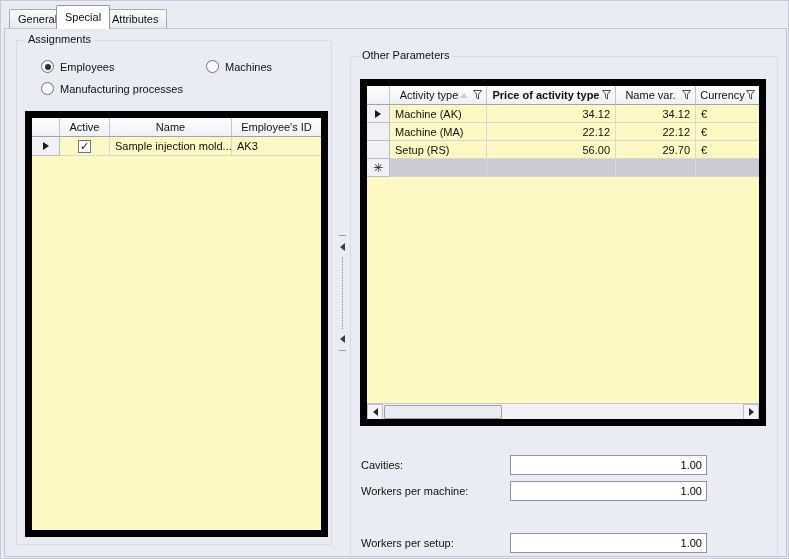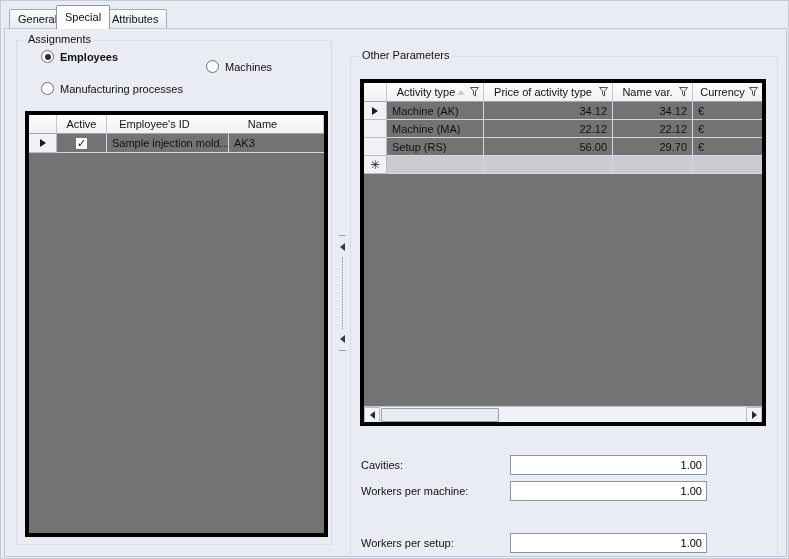--- a/index.html
+++ b/index.html
@@ -31,21 +31,21 @@
   .group-label{
     position:absolute;top:-8px;left:7px;background:#eaecf4;padding:0 4px;
     white-space:nowrap;
   }
   
   .radio{position:absolute;display:flex;align-items:center;gap:6px;cursor:default;}
   .rb{width:13px;height:13px;border:1px solid #6a6f7b;border-radius:50%;background:#fff;
       display:inline-flex;align-items:center;justify-content:center;flex:0 0 13px;}
   .rb .dot{width:6px;height:6px;border-radius:50%;background:#2b2f38;}
   
-  .grid{position:absolute;background:#737373;border:4px solid #000000;overflow:hidden;}
+  .grid{position:absolute;background:#fef9c3;border:7px solid #000000;overflow:hidden;}
   .grow{display:flex;width:100%;}
   .gcell{
     border-right:1px solid #d6d7dd;border-bottom:1px solid #d6d7dd;
     overflow:hidden;white-space:nowrap;position:relative;
     display:flex;align-items:center;
   }
   .ghead .gcell{
     background:linear-gradient(#fefefe,#eff0f4);
     border-right:1px solid #c3c6d0;border-bottom:1px solid #9fa3ae;
     justify-content:center;
@@ -100,41 +100,41 @@
 
   <div class="tab" style="left:8px;top:8px;">General</div>
   <div class="tab active" style="left:55px;top:4px;">Special</div>
   <div class="tab" style="left:102px;top:8px;">Attributes</div>
 
   <div class="tabpage">
 
     <div class="group" style="left:11px;top:11px;width:316px;height:505px;">
       <span class="group-label">Assignments</span>
 
-      <label class="radio" style="left:24px;top:9px;font-weight:bold;">
+      <label class="radio" style="left:24px;top:19px;">
         <span class="rb">
             <span class="dot"></span>
           </span>
         <span>Employees</span>
       </label>
       <label class="radio" style="left:189px;top:19px;">
         <span class="rb"></span>
         <span>Machines</span>
       </label>
       <label class="radio" style="left:24px;top:41px;">
         <span class="rb"></span>
         <span>Manufacturing processes</span>
       </label>
 
       <div class="grid" style="left:8px;top:70px;width:303px;height:426px;">
         <div class="grow ghead" style="height:19px;">
           <div class="gcell corner" style="width:28px;"></div>
           <div class="gcell" style="width:50px;">Active</div>
+          <div class="gcell" style="width:122px;">Name</div>
           <div class="gcell" style="flex:1;border-right:none;">Employee's ID</div>
-          <div class="gcell" style="width:122px;">Name</div>
         </div>
         <div class="grow" style="height:19px;">
           <div class="gcell rowhead" style="width:28px;">
             <span class="tri-right"></span>
           </div>
           <div class="gcell" style="width:50px;justify-content:center;">
             <span class="cbx">
                 <span class="mark">✓</span>
               </span>
           </div>
@@ -158,21 +158,21 @@
       <div class="grid" style="left:9px;top:22px;width:406px;height:347px;">
         <div class="grow ghead" style="height:19px;">
           <div class="gcell corner" style="width:23px;"></div>
           <div class="gcell" style="width:97px;">
             <span style="margin-right:18px;">Activity type</span>
             <span class="sortasc"></span>
             <svg class="funnel" width="9" height="10" viewBox="0 0 9 10">
                 <path d="M0.5 0.5 H8.5 L5.5 4.2 V9 L3.5 7.6 V4.2 Z" fill="#f8f8f8" stroke="#4c4f58" stroke-width="1"></path>
               </svg>
           </div>
-          <div class="gcell" style="width:129px;">
+          <div class="gcell" style="width:129px;font-weight:bold;">
             <span style="margin-right:10px;">Price of activity type</span>
             <svg class="funnel" width="9" height="10" viewBox="0 0 9 10">
                 <path d="M0.5 0.5 H8.5 L5.5 4.2 V9 L3.5 7.6 V4.2 Z" fill="#f8f8f8" stroke="#4c4f58" stroke-width="1"></path>
               </svg>
           </div>
           <div class="gcell" style="width:80px;">
             <span style="margin-right:10px;">Name var.</span>
             <svg class="funnel" width="9" height="10" viewBox="0 0 9 10">
                 <path d="M0.5 0.5 H8.5 L5.5 4.2 V9 L3.5 7.6 V4.2 Z" fill="#f8f8f8" stroke="#4c4f58" stroke-width="1"></path>
               </svg>

